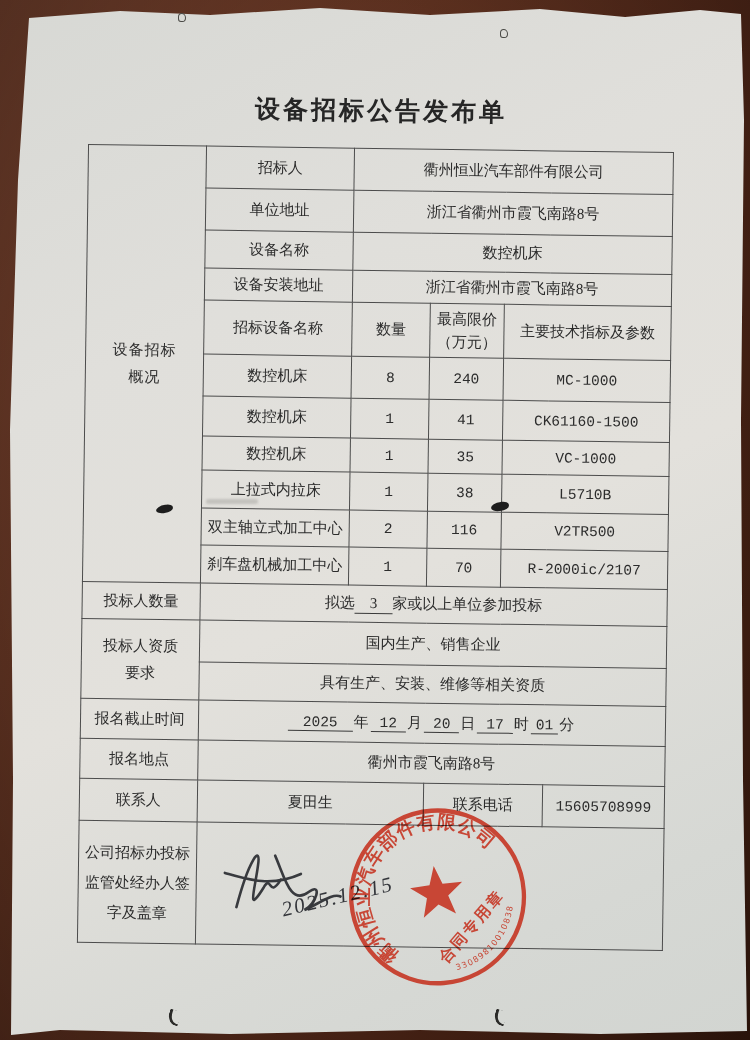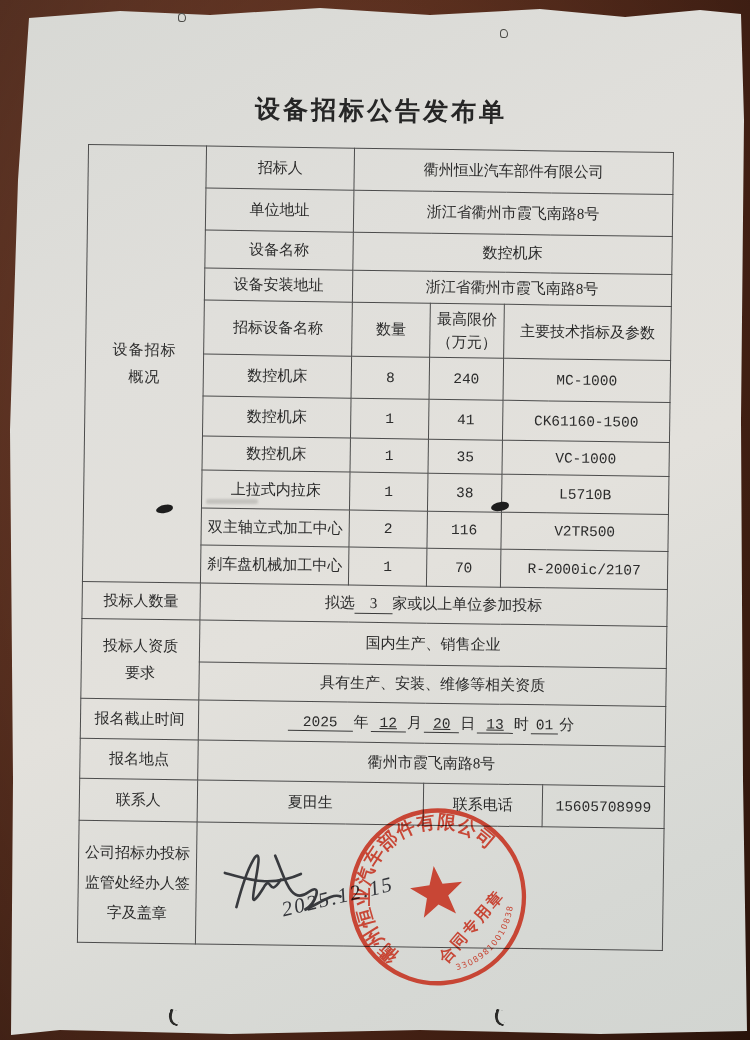--- a/index.html
+++ b/index.html
@@ -30,21 +30,21 @@
     border-collapse:collapse;table-layout:fixed;
     font-size:15px;color:#2c2c2c;
   }
   table.form,.form td,.form th{border:1.2px solid #4c4c4c;}
   .form td,.form th{padding:0 2px;text-align:center;vertical-align:middle;font-weight:normal;overflow:visible;}
   .prelined{white-space:pre-line;line-height:1.8;}
   .label-col{letter-spacing:1px;}
   .num{font-family:"Liberation Mono","DejaVu Sans Mono",monospace;font-size:14.5px;letter-spacing:0;text-align:center;}
   .u{display:inline-block;border-bottom:1.4px solid #3a3a3a;line-height:1.15;}
   .u.wide{padding:0 15px;}
-  .u.mid{padding:0 9px;text-decoration:underline;}
+  .u.mid{padding:0 9px;}
   .u.tight{padding:0 5px;}
   .unit{margin:0 2px 0 1px;}
   .sig-cell{position:relative;}
   .sig-svg{position:absolute;left:12px;top:6px;}
   .hand-date{
     position:absolute;left:84px;top:60px;transform:rotate(-14deg);
     font-style:italic;font-size:21px;color:#33353a;letter-spacing:2px;white-space:nowrap;
   }
   .stamp-svg{
     position:absolute;left:126px;top:-24px;
@@ -154,21 +154,21 @@
 要求</td>
         <td colspan="5">国内生产、销售企业</td>
       </tr>
       <tr style="height:38px">
         <td colspan="5">具有生产、安装、维修等相关资质</td>
       </tr>
 
       <tr style="height:40px">
         <td>报名截止时间</td>
         <td colspan="5">
-          <span class="u wide num">2025</span><span class="unit">年</span><span class="u mid num">12</span><span class="unit">月</span><span class="u mid num">20</span><span class="unit">日</span><span class="u mid num">13</span><span class="unit">时</span><span class="u tight num">01</span><span class="unit">分</span>
+          <span class="u wide num">2025</span><span class="unit">年</span><span class="u mid num">12</span><span class="unit">月</span><span class="u mid num">20</span><span class="unit">日</span><span class="u mid num">17</span><span class="unit">时</span><span class="u tight num">01</span><span class="unit">分</span>
         </td>
       </tr>
 
       <tr style="height:40px">
         <td>报名地点</td>
         <td colspan="5">衢州市霞飞南路8号</td>
       </tr>
 
       <tr style="height:42px">
         <td>联系人</td>

